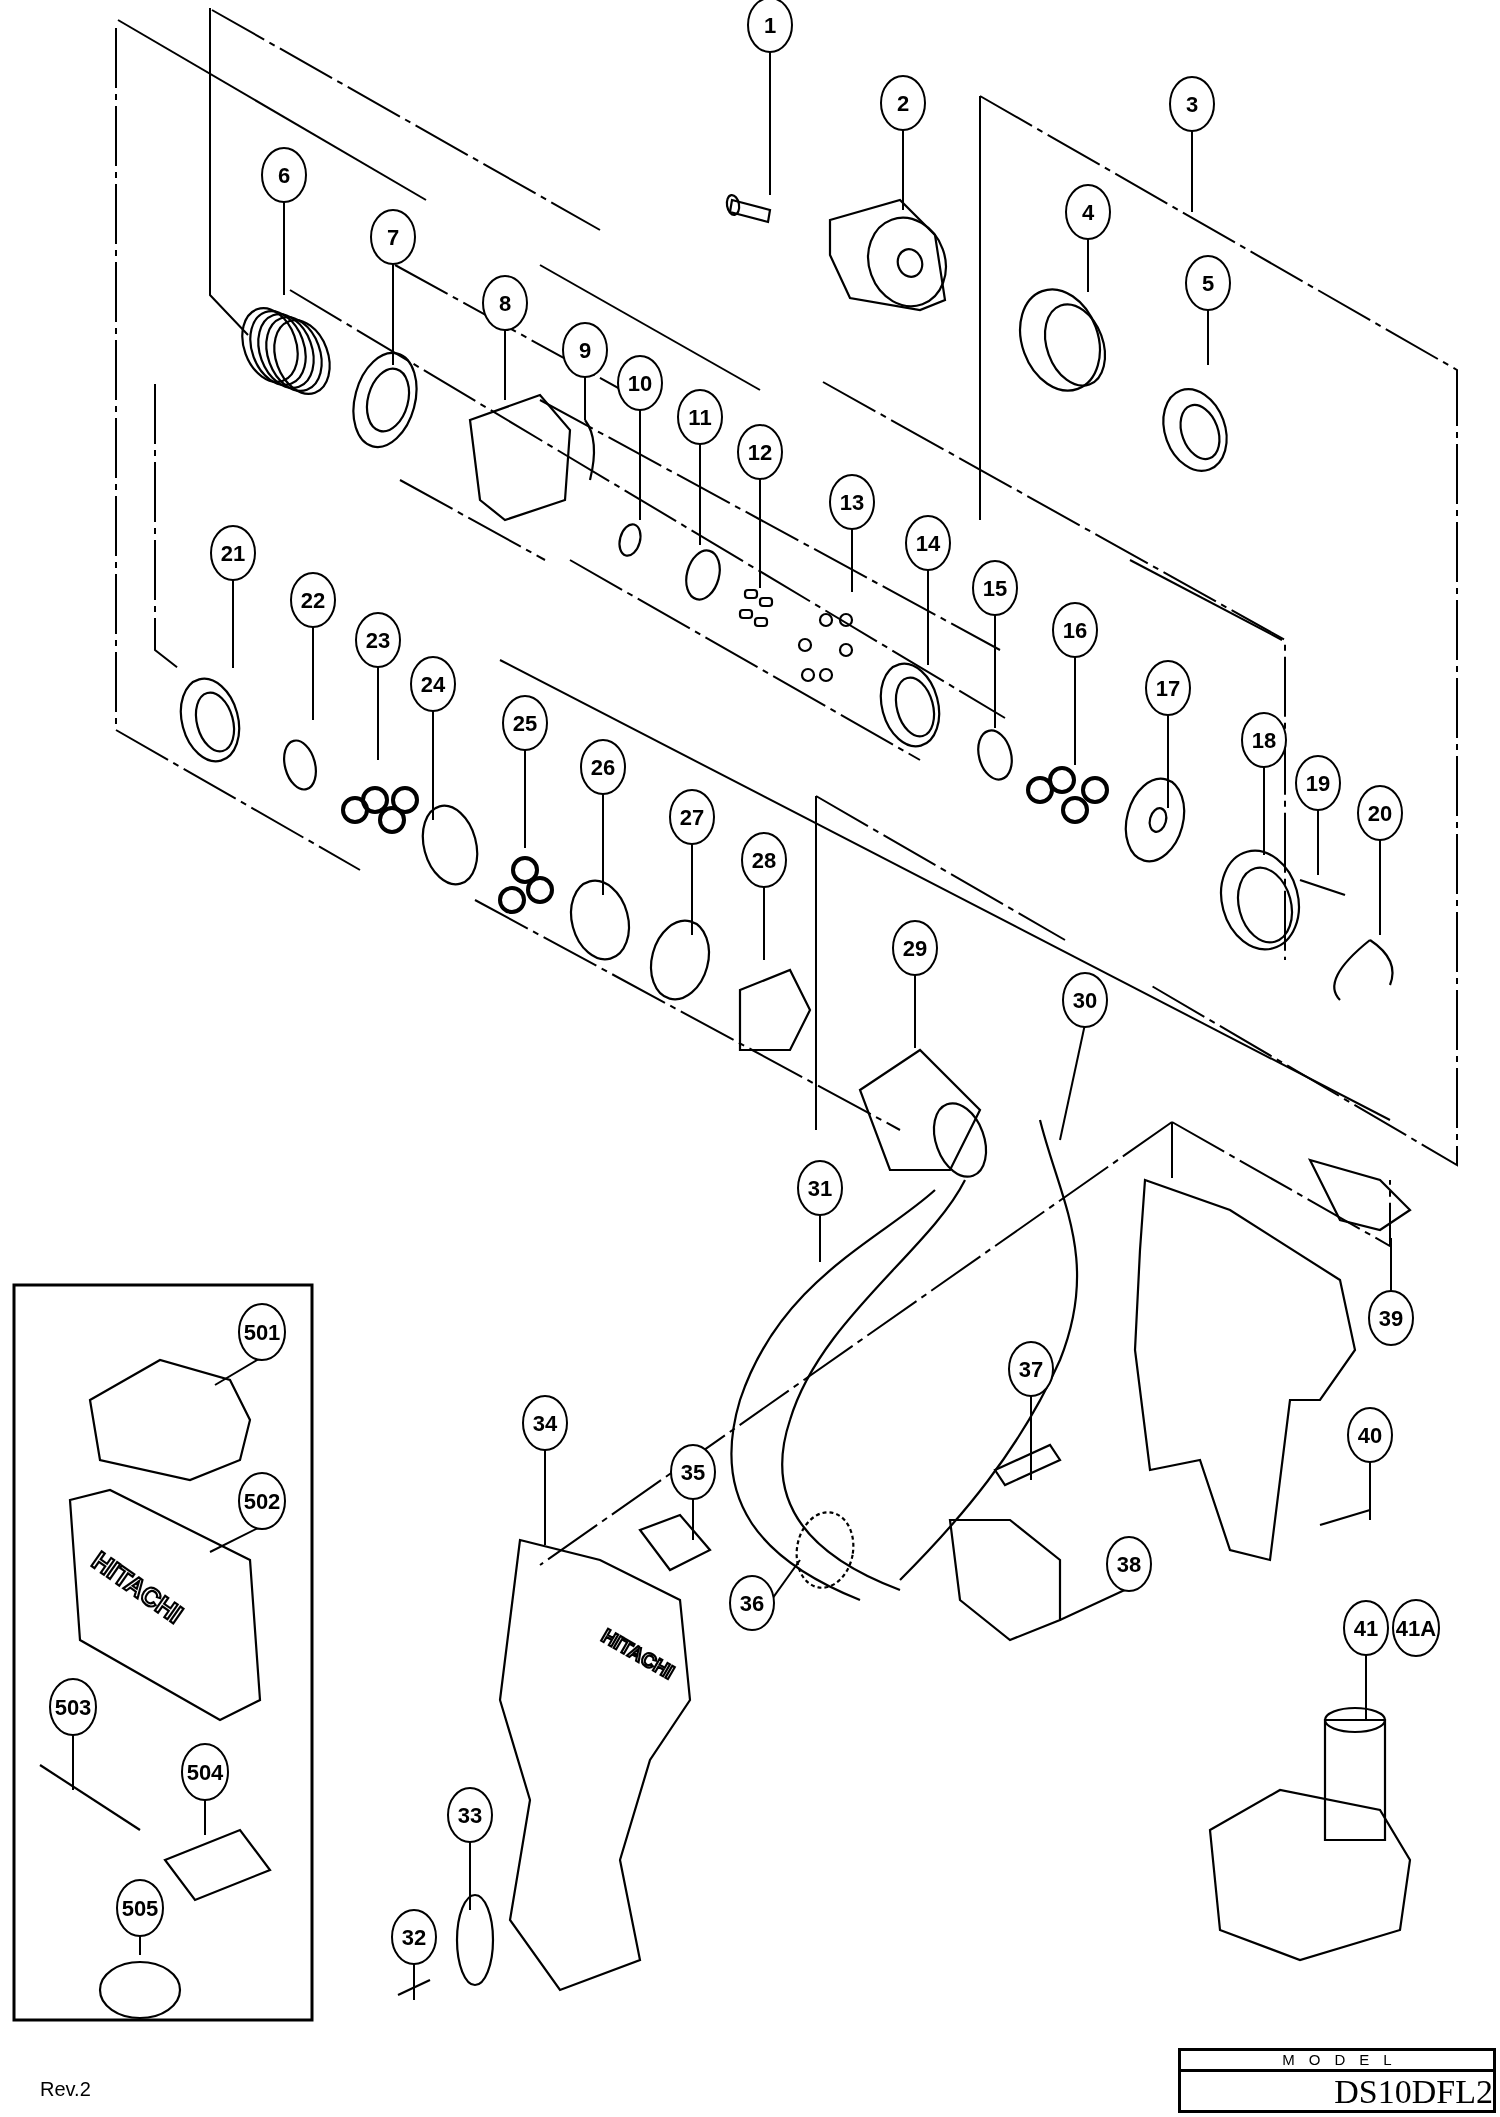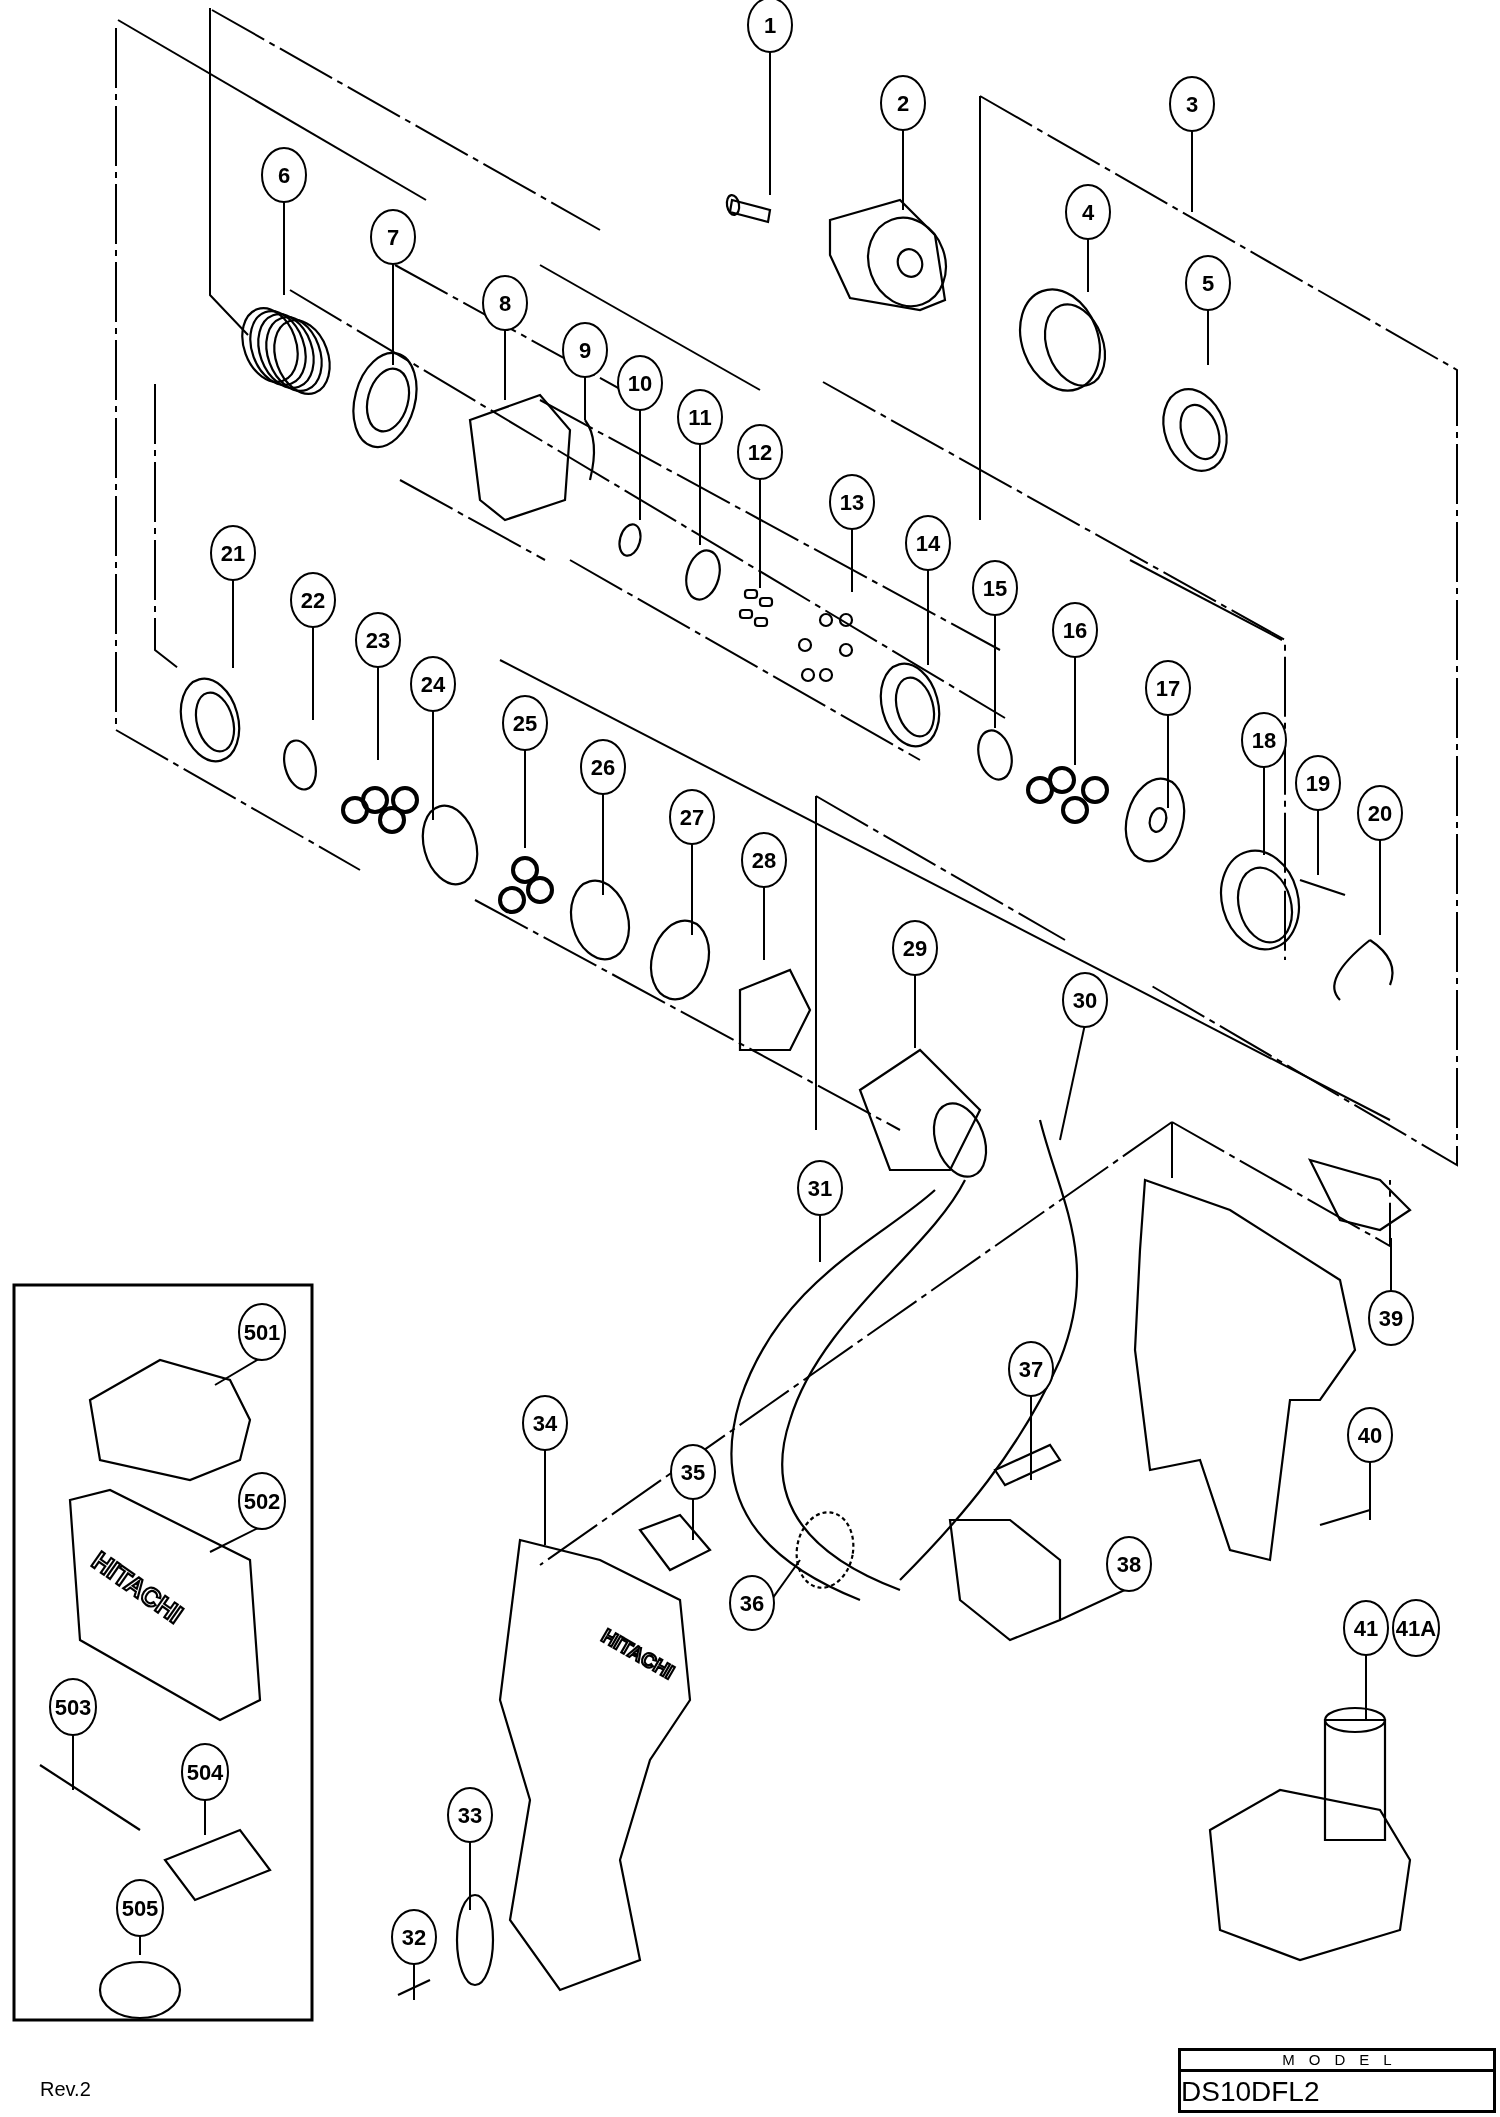--- a/index.html
+++ b/index.html
@@ -6,21 +6,21 @@
   body { width: 1500px; height: 2117px; position: relative; overflow: hidden;
          font-family: "Liberation Sans", sans-serif; color: #000; }
   #stage { position: absolute; left: 0; top: 0; width: 1500px; height: 2117px; }
   svg text { font-family: "Liberation Sans", sans-serif; font-weight: bold; }
   .callout-num { font-size: 22px; text-anchor: middle; dominant-baseline: central; }
   .rev { position: absolute; left: 0; top: 2078px; font-size: 20px; padding-left: 40px; }
   .model-box { position: absolute; left: 1178px; top: 2048px; width: 318px; height: 65px;
                border: 3px solid #000; box-sizing: border-box; }
   .model-label { height: 18px; border-bottom: 3px solid #000; font-size: 15px; letter-spacing: 14px;
                  text-align: center; line-height: 18px; padding-left: 14px; }
-  .model-value { font-size: 28px; text-align: left; line-height: 40px; }
+  .model-value { font-size: 34px; text-align: right; line-height: 40px; font-family: Liberation Serif, serif; }
 </style>
 </head>
 <body>
 
 <div id="stage">
   <svg id="diagram" width="1500" height="2117" viewBox="0 0 1500 2117" xmlns="http://www.w3.org/2000/svg">
     <g id="frame-lines" fill="none" stroke="#000" stroke-width="2">
         <path d="M210,8 L210,295 L248,335" stroke-dasharray="0"></path>
         <path d="M116,28 L116,730 L360,870" stroke-dasharray="60 6 6 6"></path>
         <path d="M155,384 L155,650 L178,668" stroke-dasharray="60 6 6 6"></path>

